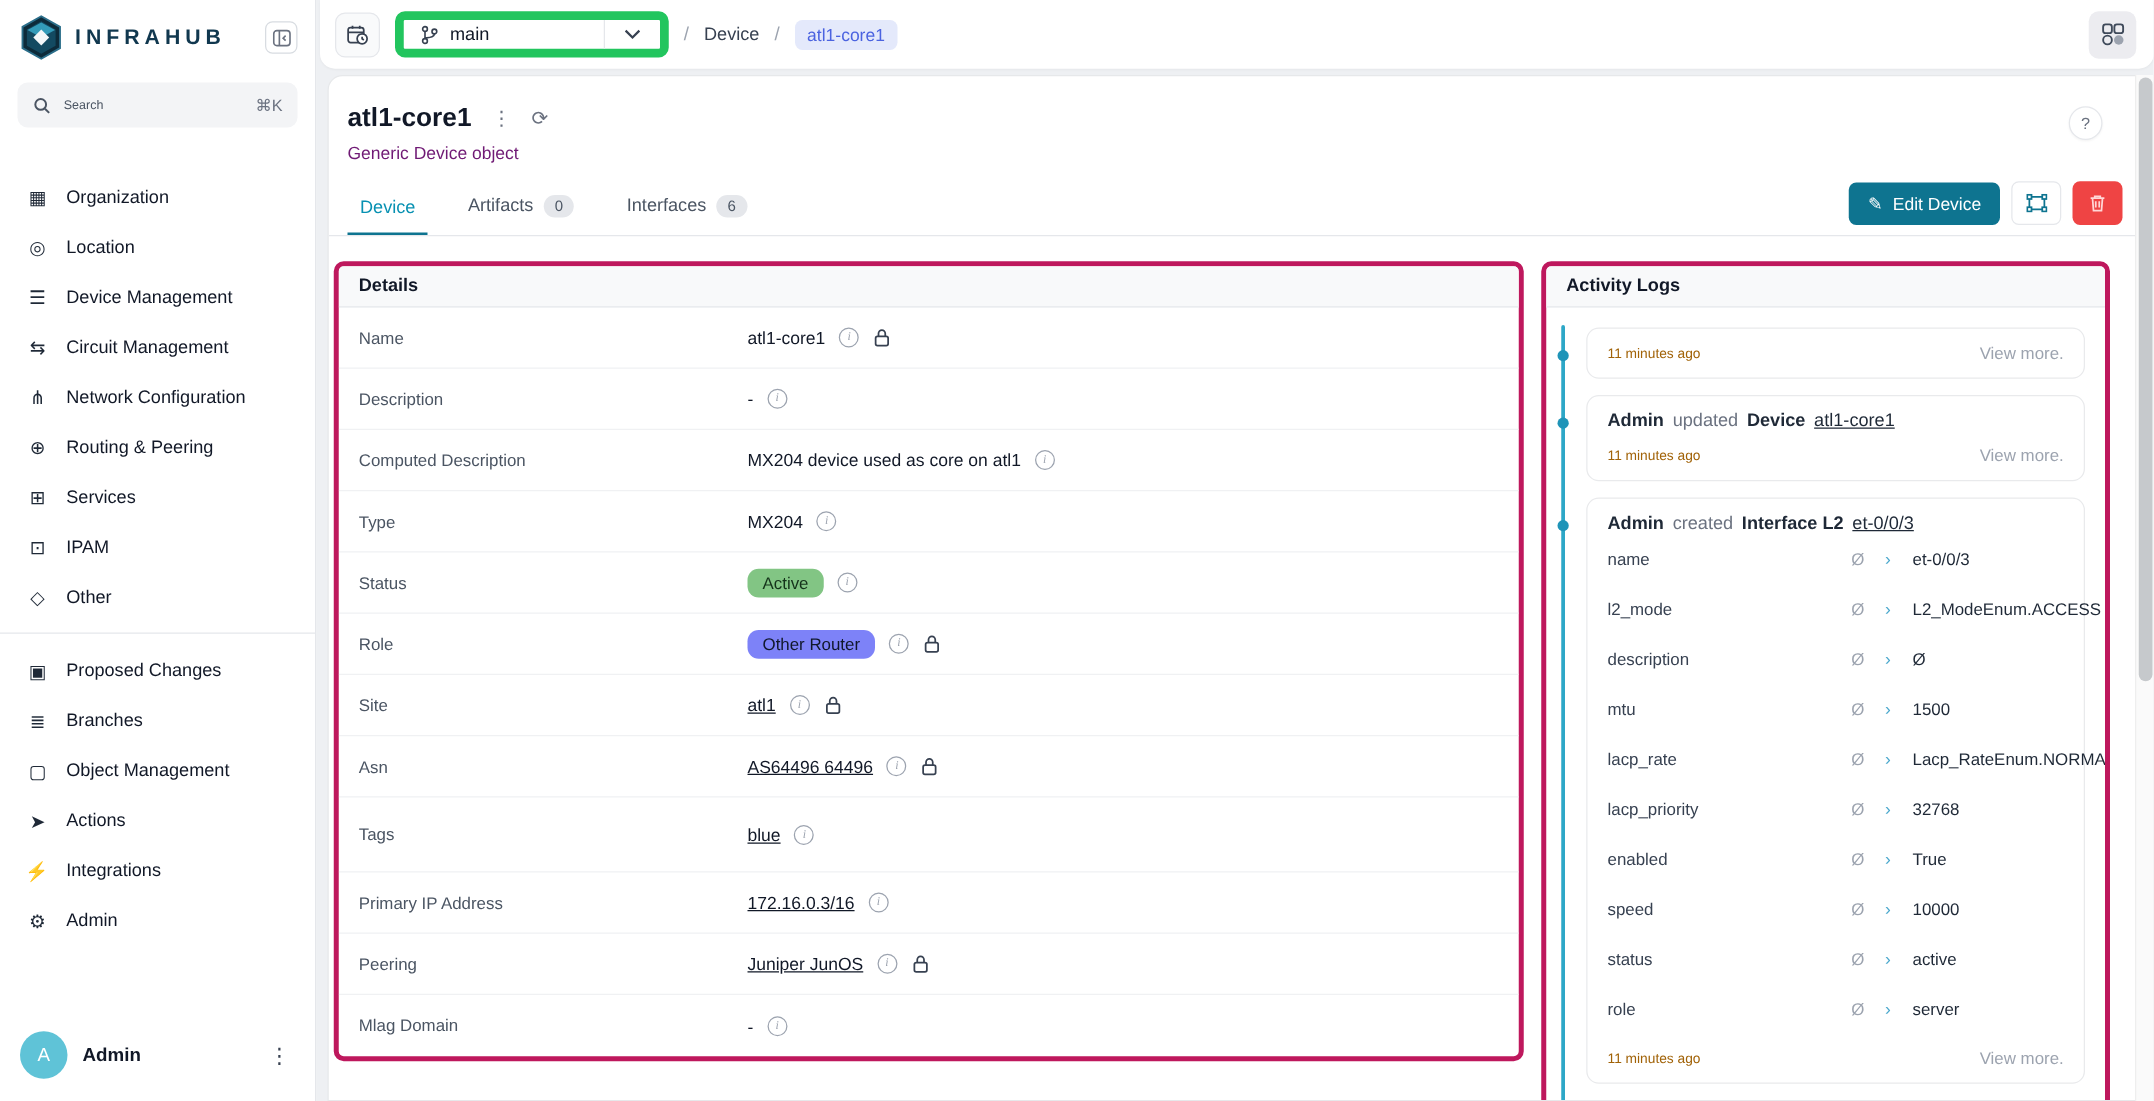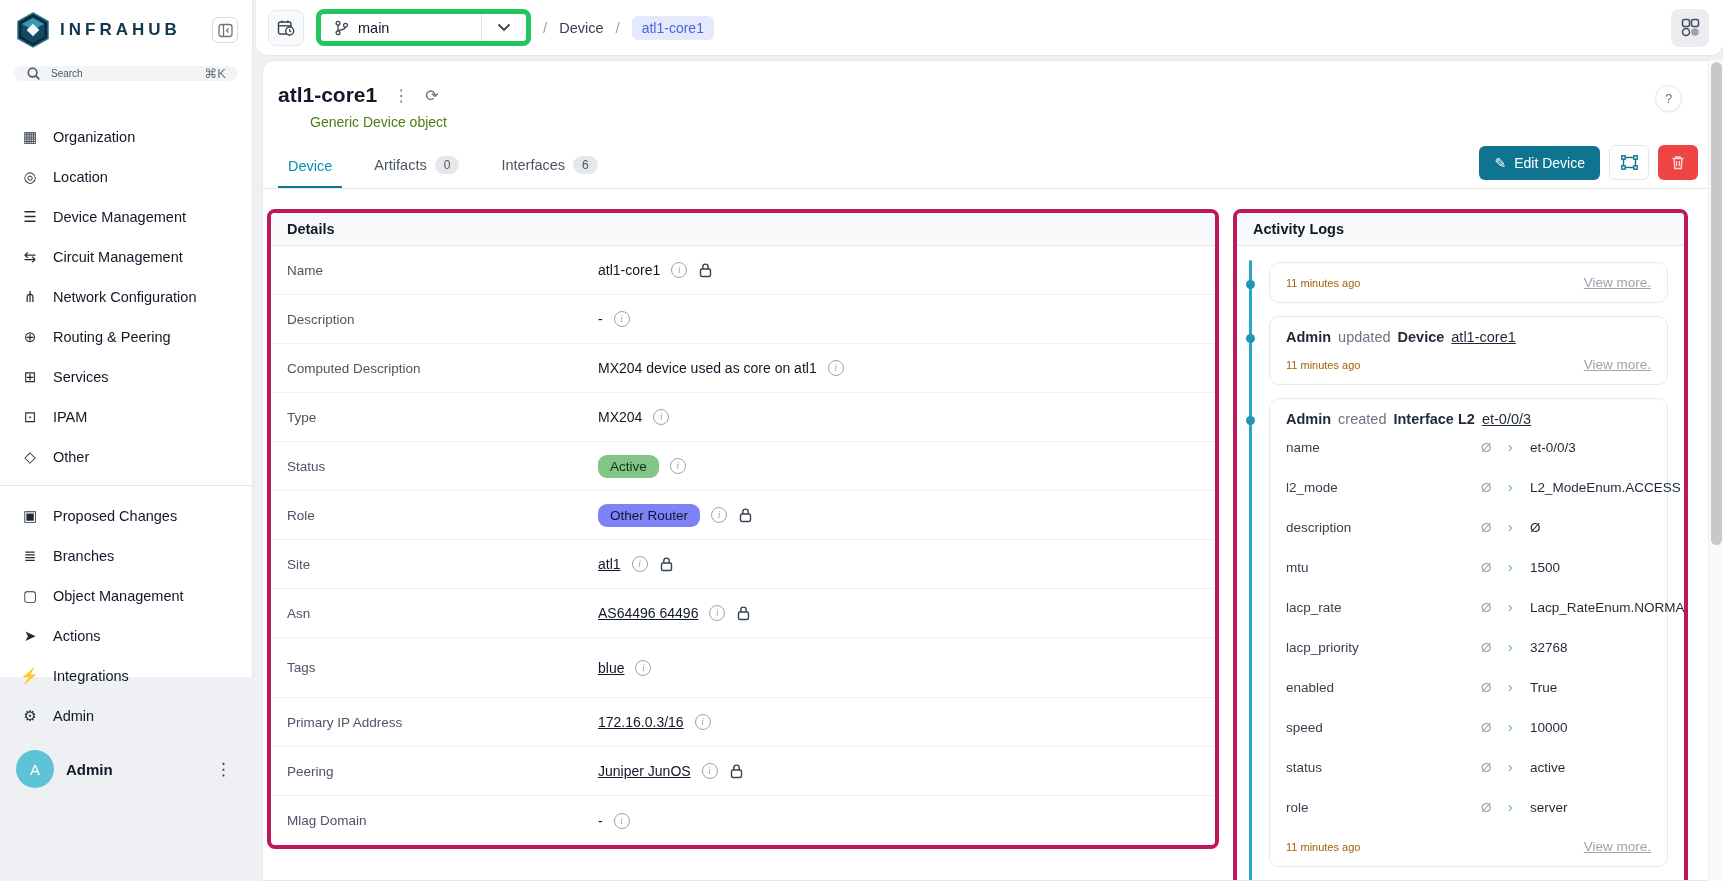--- a/index.html
+++ b/index.html
@@ -6,21 +6,21 @@
   html,body { width:1723px; height:881px; }
   body {
     font-family: "Liberation Sans", sans-serif;
     background:#eef0f3;
     position:relative;
     overflow:hidden;
     color:#111827;
   }
   
   .sidebar {
-    position:absolute; left:0; top:0; width:253px; height:677px;
+    position:absolute; left:0; top:0; width:253px; height:881px;
     background:#fff; border-right:1px solid #e5e7eb;
     display:flex; flex-direction:column; z-index:5;
   }
   .logo-row { display:flex; align-items:center; gap:10px; padding:12px 14px 8px 16px; }
   .logo-text { font-weight:bold; letter-spacing:4px; font-size:17px; color:#11384f; flex:1; }
   .collapse-btn { width:26px; height:26px; border:1px solid #d8dce1; border-radius:6px; display:grid; place-items:center; color:#6b7280; cursor:pointer; background:#fff; }
   .search-box {
     margin:10px 14px; height:36px; background:#f3f4f6; border-radius:8px;
     display:flex; align-items:center; gap:10px; padding:0 12px; cursor:pointer;
   }
@@ -36,40 +36,40 @@
   .kebab { color:#374151; font-size:17px; cursor:pointer; padding:0 4px; }
 
   
   .topbar {
     position:absolute; left:256px; top:0; right:0; height:55px; background:#fff;
     border-bottom-left-radius:12px; border-bottom-right-radius:12px;
     box-shadow:0 1px 2px rgba(0,0,0,.04);
     display:flex; align-items:center; padding:0 14px 0 12px; gap:12px;
   }
   .icon-btn-soft { width:36px; height:36px; border:1px solid #e5e7eb; background:#f9fafb; border-radius:8px; display:grid; place-items:center; cursor:pointer; }
-  .branch-select { height:37px; display:flex; align-items:center; border:5px solid #22c55e; border-radius:8px; background:#fff; cursor:pointer; }
+  .branch-select { height:37px; display:flex; align-items:center; border:7px solid #22c55e; border-radius:8px; background:#fff; cursor:pointer; }
   .branch-main { display:flex; align-items:center; gap:9px; padding:0 46px 0 13px; font-size:14.5px; color:#111827; min-width:160px; }
   .branch-chevron { border-left:1px solid #e5e7eb; height:100%; width:45px; display:grid; place-items:center; }
   .crumb-sep { color:#9ca3af; font-size:15px; }
   .crumb-section { color:#374151; font-size:14.5px; cursor:pointer; }
   .crumb-pill { background:#e4e9fb; color:#4b63e0; font-size:14px; padding:4px 10px; border-radius:6px; cursor:pointer; }
   .apps-btn { margin-left:auto; width:38px; height:38px; border-radius:8px; background:#ececf0; display:grid; place-items:center; cursor:pointer; }
 
   
   .main {
     position:absolute; left:262px; top:60px; right:0; bottom:0;
     background:#fff; border:1px solid #e6e8ea; border-radius:12px 0 0 0;
     overflow:hidden;
   }
   .help-btn { position:absolute; top:24px; right:40px; width:27px; height:27px; border-radius:50%; border:1px solid #e5e7eb; background:#fff; color:#6b7280; font-size:13px; display:grid; place-items:center; cursor:pointer; box-shadow:0 1px 2px rgba(0,0,0,.05); }
   .page-head { padding:22px 24px 0 15px; }
   .title-row { display:flex; align-items:center; gap:16px; }
   .page-title { font-size:21px; font-weight:bold; color:#111827; }
   .title-kebab, .refresh-ic { color:#6b7280; font-size:16px; cursor:pointer; }
-  .page-subtitle { margin-top:7px; font-size:14px; color:#4d7c0f;margin-left:32px; }
+  .page-subtitle { margin-top:7px; font-size:14px; color:#701a75; }
   .tabs-row { display:flex; align-items:flex-end; border-bottom:1px solid #e5e7eb; margin-top:14px; padding:0 24px 0 15px; }
   .tab { display:flex; align-items:center; gap:8px; padding:12px 10px; margin-right:22px; font-size:14.5px; color:#4b5563; cursor:pointer; border-bottom:2px solid transparent; }
   .tab.active { color:#0891b2; border-bottom-color:#0e7490; }
   .tab-badge { background:#e5e7eb; color:#4b5563; font-size:12px; padding:2px 9px; border-radius:999px; }
   .head-actions { margin-left:auto; display:flex; align-items:center; gap:9px; padding-bottom:8px; }
   .btn-edit { display:flex; align-items:center; gap:8px; background:#0e7490; color:#fff; border:none; font-size:14px; padding:9px 15px; border-radius:6px; cursor:pointer; font-family:inherit; }
   .btn-icon-white { width:40px; height:35px; background:#fff; border:1px solid #e5e7eb; border-radius:6px; display:grid; place-items:center; cursor:pointer; }
   .btn-icon-red { width:40px; height:35px; background:#ef4444; border:none; border-radius:6px; display:grid; place-items:center; cursor:pointer; }
 
   .content { display:flex; align-items:flex-start; gap:14px; padding:20px 24px 0 4px; }
@@ -90,21 +90,21 @@
   .badge-indigo { background:#7d82f8; color:#10172a; }
 
   
   .activity-card { flex:1; min-width:0; margin-right:10px; }
   .act-body { position:relative; padding:16px 16px 0 32px; }
   .timeline { position:absolute; left:12px; top:14px; bottom:-20px; width:3px; background:#2da7c7; border-radius:2px; }
   .entry { position:relative; border:1px solid #e9eaec; border-radius:10px; padding:12px 16px; margin-bottom:13px; background:#fff; }
   .entry-dot { position:absolute; left:-24.5px; top:17px; width:9px; height:9px; border-radius:50%; background:#1f94b8; }
   .entry-meta { display:flex; align-items:center; justify-content:space-between; }
   .time-ago { color:#a16207; font-size:11px; }
-  .view-more { color:#9ca3af; font-size:13.5px; text-decoration:underline; cursor:pointer; }
+  .view-more { color:#9ca3af; font-size:13.5px; cursor:pointer; }
   .entry-line { display:flex; align-items:center; gap:7px; font-size:14.5px; flex-wrap:wrap; }
   .e-actor, .e-type { font-weight:bold; color:#1f2937; }
   .e-action { color:#6b7280; }
   .e-object { color:#1f2937; text-decoration:underline; cursor:pointer; }
   .entry .entry-meta.footer { margin-top:12px; }
   .prop-row { display:flex; align-items:center; height:40px; }
   .prop-label { flex:none; width:195px; font-size:13.5px; color:#374151; }
   .prop-null { flex:none; width:27px; color:#9ca3af; font-size:13.5px; }
   .prop-chevron { flex:none; width:22px; color:#4aa8cd; font-size:14px; }
   .prop-value { font-size:13.5px; color:#1f2937; }

